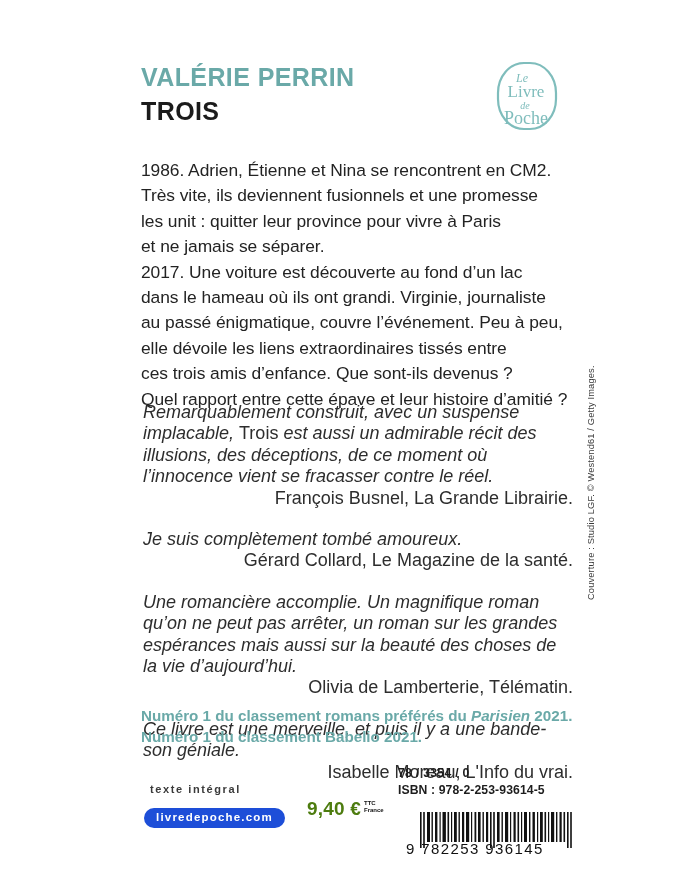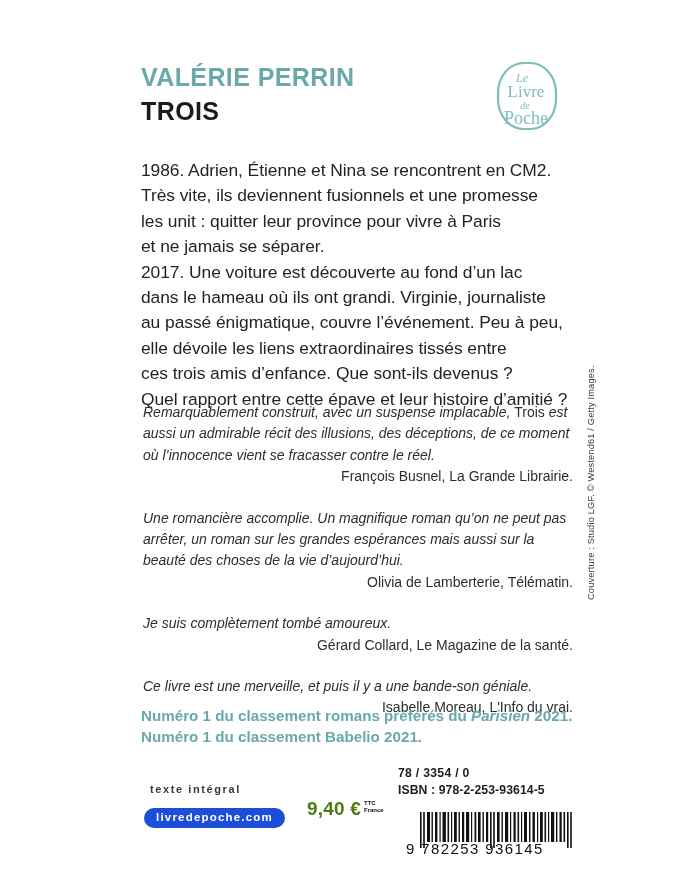--- a/index.html
+++ b/index.html
@@ -66,21 +66,21 @@
   }
   .synopsis p { margin: 0; }
 
   
   .quotes {
     position: absolute;
     left: 143px;
     top: 402px;
     width: 430px;
     color: #2d2d2d;
-    font-size: 14px;
+    font-size: 18px;
     line-height: 21.4px;
   }
   .quote-block { margin-bottom: 20px; }
   .quote-block:last-child { margin-bottom: 0; }
   .quote-text {
     font-style: italic;
     margin: 0;
   }
   .quote-text .roman { font-style: normal; }
   .quote-source {
@@ -241,27 +241,27 @@
   </div>
 
   <div class="quotes">
 
     <div class="quote-block">
       <p class="quote-text"><span>Remarquablement construit, avec un suspense implacable, </span><span class="roman">Trois</span><span> est aussi un admirable récit des illusions, des déceptions, de ce moment où l’innocence vient se fracasser contre le réel.</span></p>
       <p class="quote-source">François Busnel, La Grande Librairie.</p>
     </div>
 
     <div class="quote-block">
+      <p class="quote-text">Je suis complètement tombé amoureux.</p>
+      <p class="quote-source">Gérard Collard, Le Magazine de la santé.</p>
+    </div>
+
+    <div class="quote-block">
       <p class="quote-text">Une romancière accomplie. Un magnifique roman qu’on ne peut pas arrêter, un roman sur les grandes espérances mais aussi sur la beauté des choses de la vie d’aujourd’hui.</p>
       <p class="quote-source">Olivia de Lamberterie, Télématin.</p>
-    </div>
-
-    <div class="quote-block">
-      <p class="quote-text">Je suis complètement tombé amoureux.</p>
-      <p class="quote-source">Gérard Collard, Le Magazine de la santé.</p>
     </div>
 
     <div class="quote-block">
       <p class="quote-text">Ce livre est une merveille, et puis il y a une bande-son géniale.</p>
       <p class="quote-source">Isabelle Moreau, L'Info du vrai.</p>
     </div>
 
   </div>
 
   <div class="rankings">

